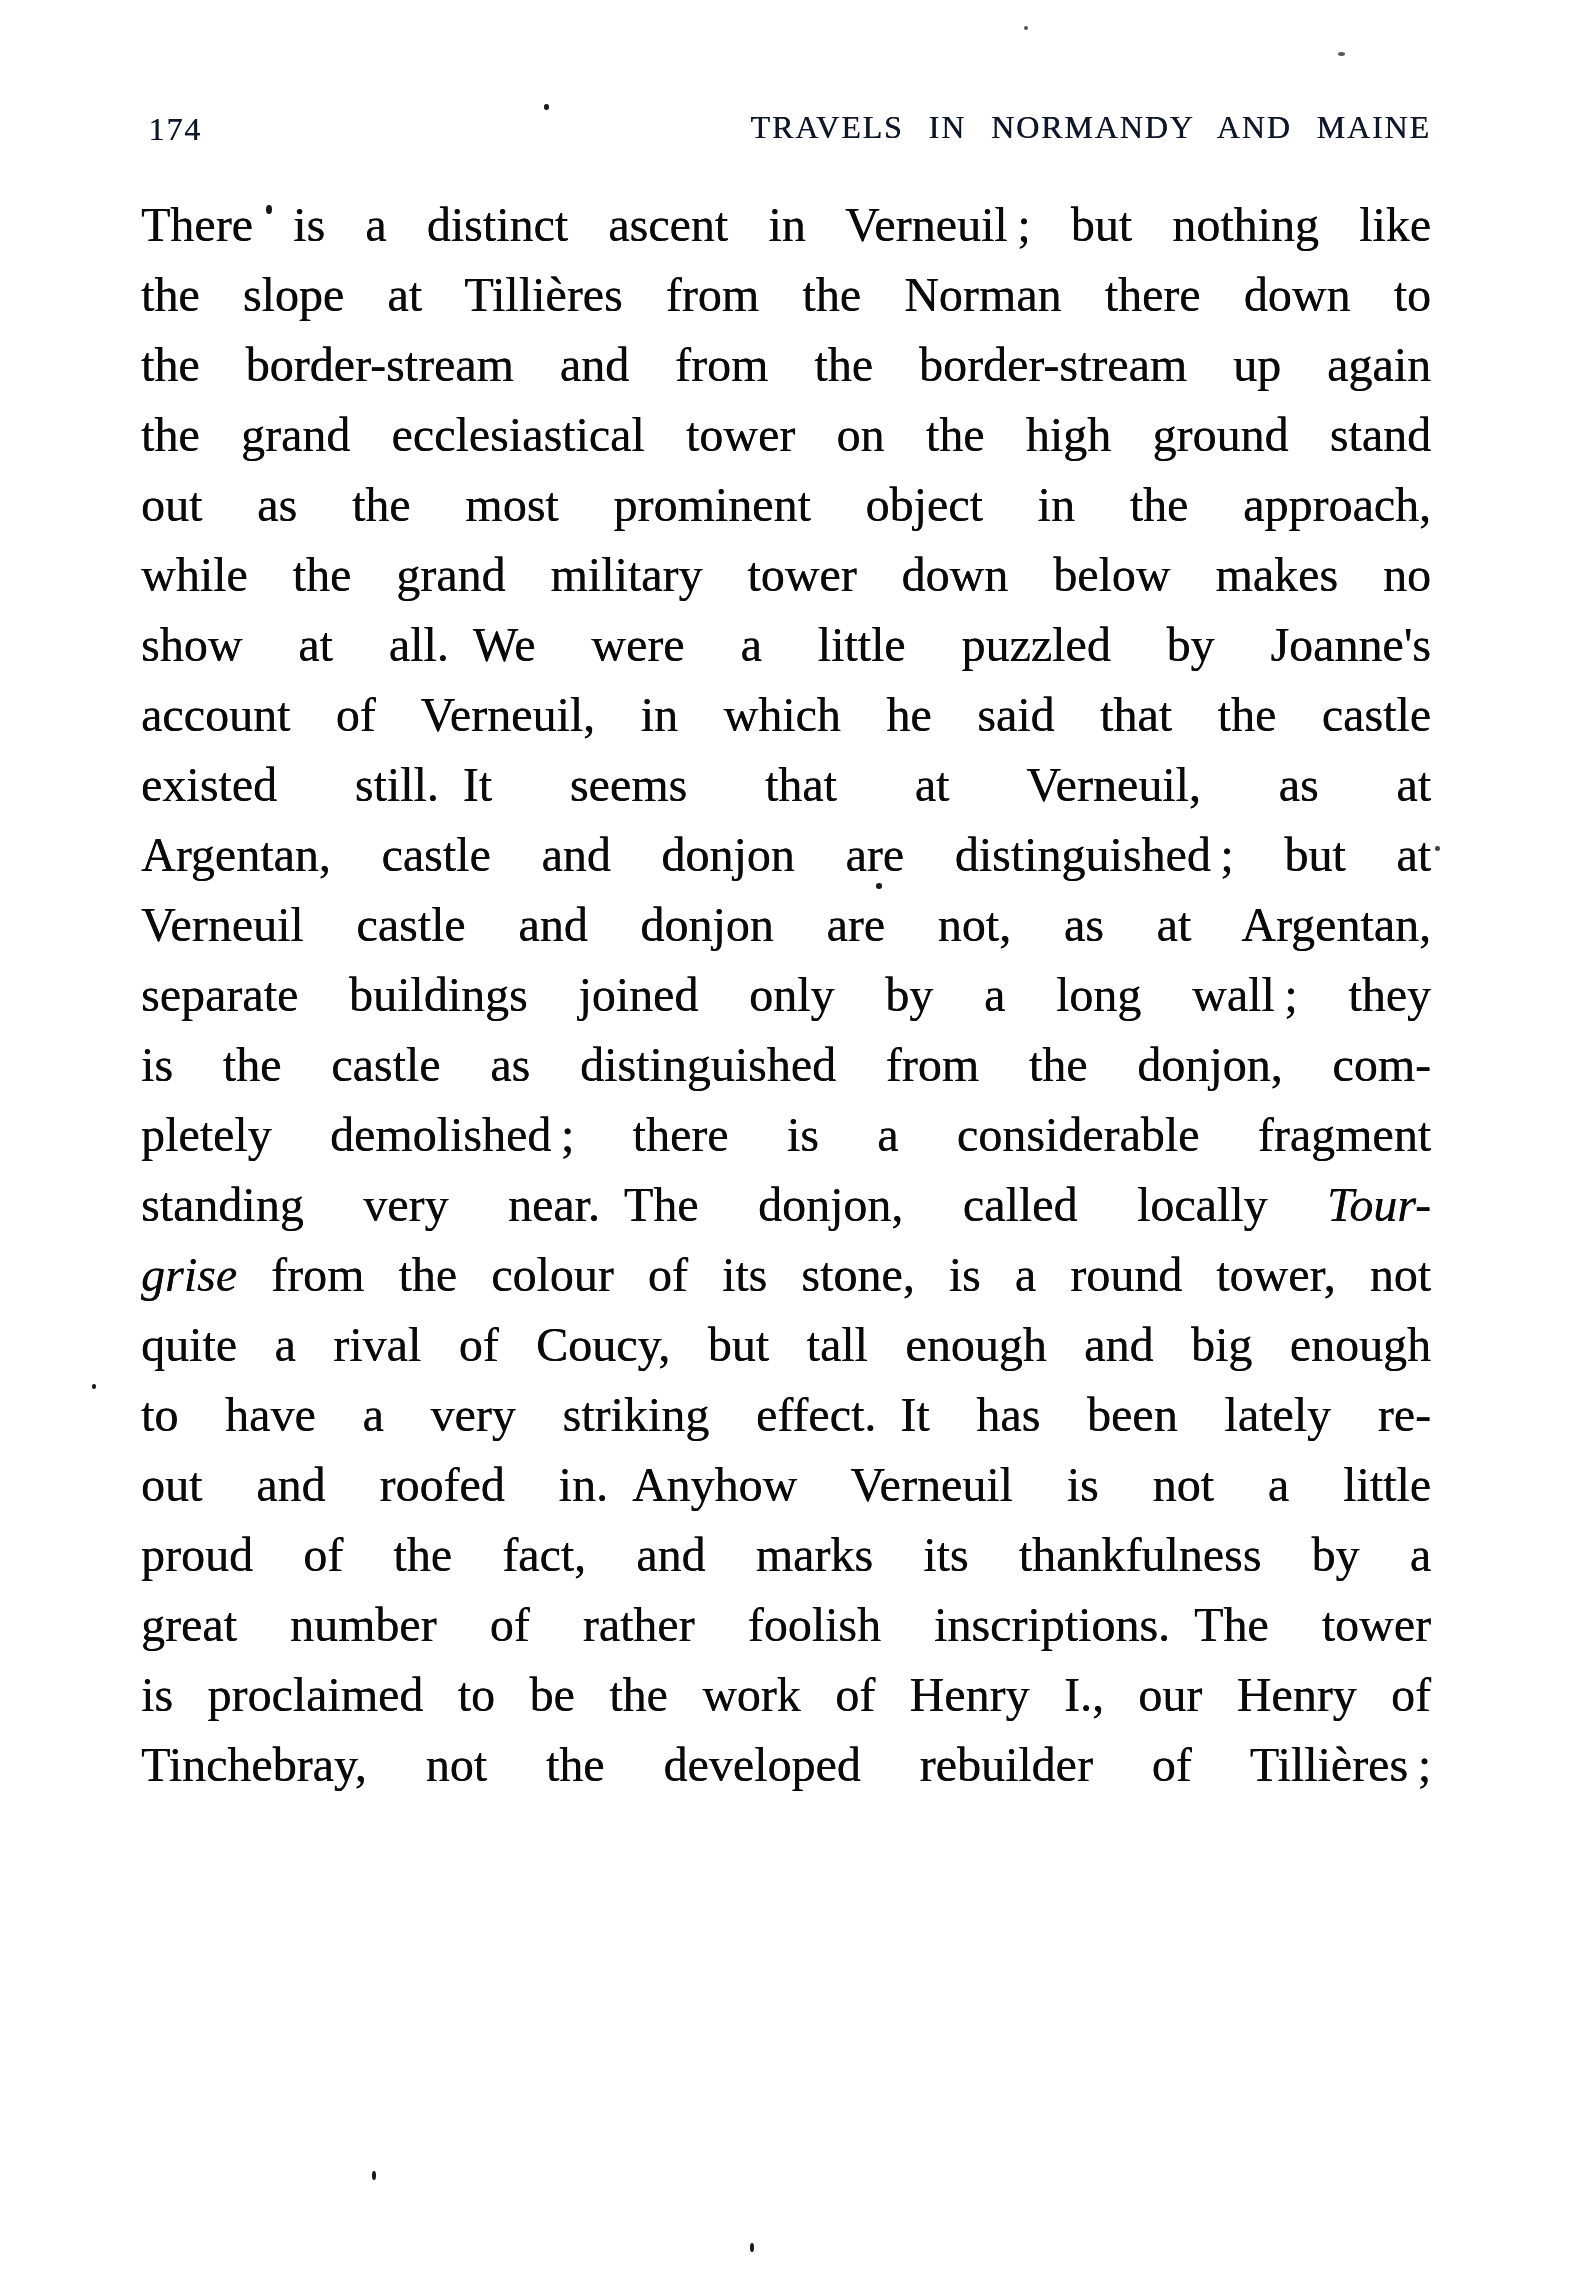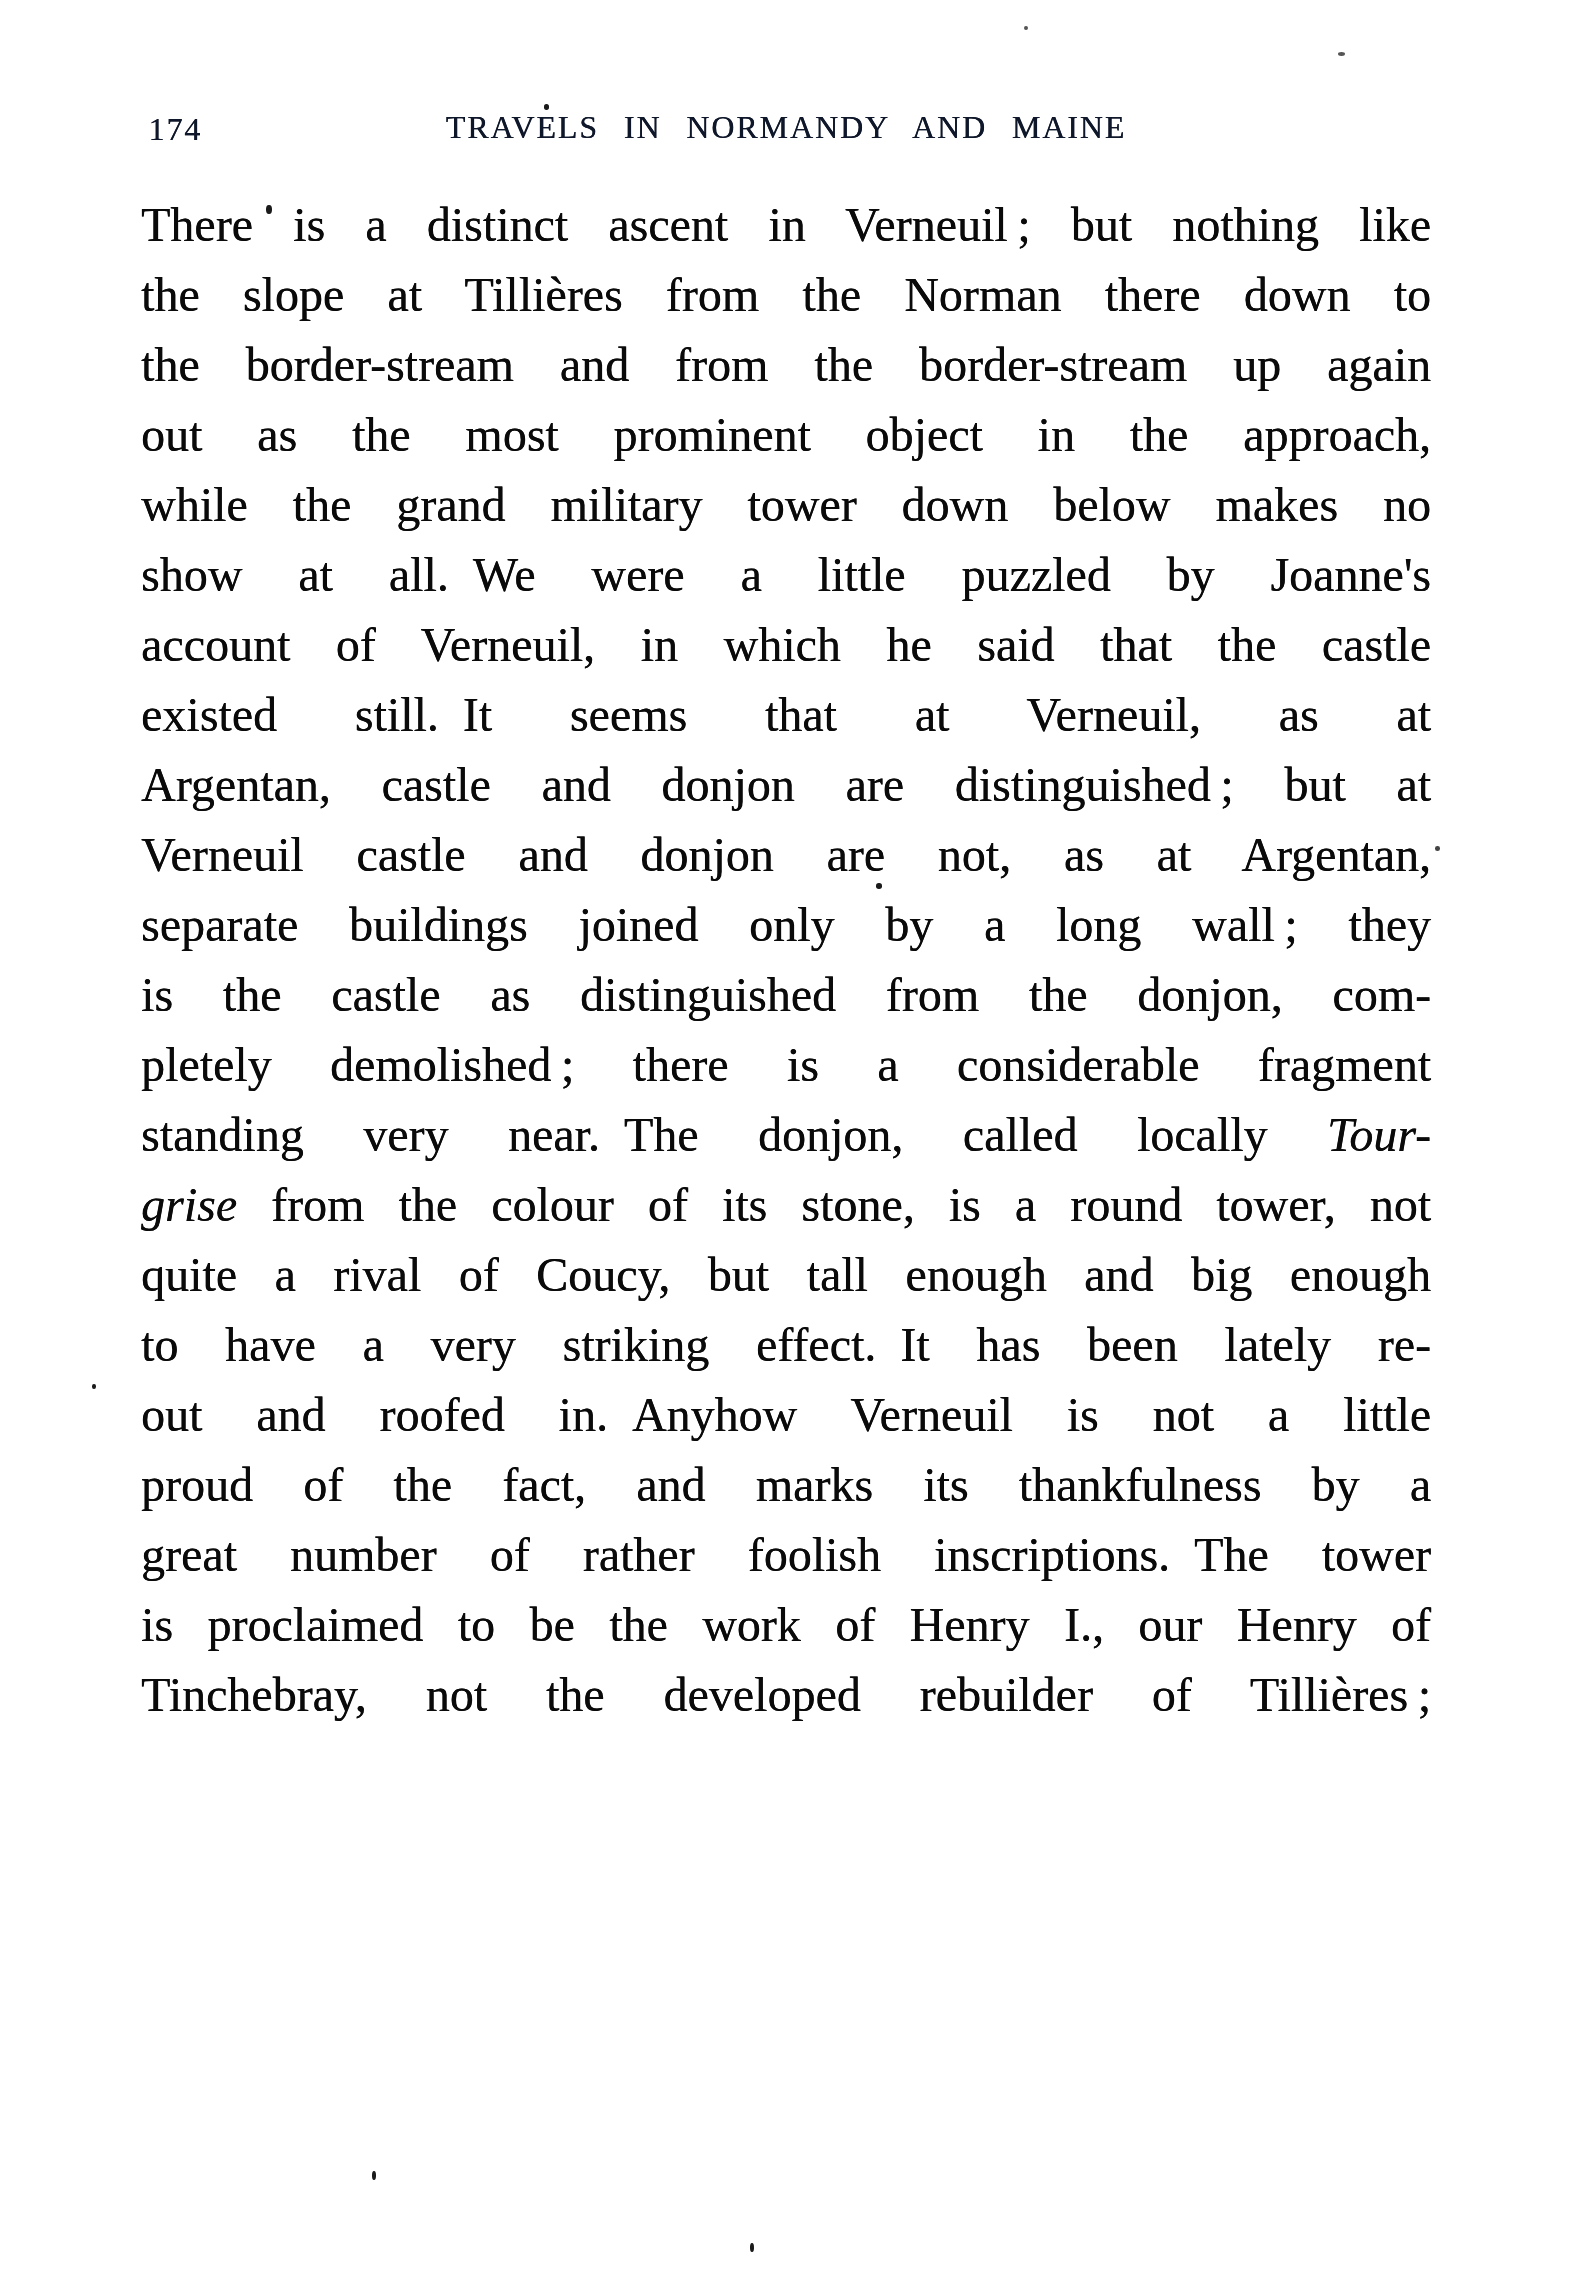--- a/index.html
+++ b/index.html
@@ -22,21 +22,21 @@
     font-size:32px;
     color:#0f172a;
     text-shadow:0.3px 0 0 currentColor;
   }
   .pagenum{
     position:absolute;left:7.5px;top:1.9px;
     letter-spacing:1.9px;
   }
   .runhead{
     display:block;
-    text-align:center;
+    text-align:right;
     letter-spacing:1.9px;
     word-spacing:15px;
   }
   
   .textblock{
     position:absolute;
     top:190px;left:141px;width:1290px;
     font-size:48px;
     color:#0a0a0a;
     text-shadow:0.3px 0 0 currentColor;
@@ -62,20 +62,21 @@
 
   <div class="header">
     <span class="pagenum">174</span>
     <span class="runhead">TRAVELS IN NORMANDY AND MAINE</span>
   </div>
 
   <div class="textblock">
       <div class="line"><span>There is a distinct ascent in Verneuil ; but nothing like</span></div>
       <div class="line"><span>the slope at Tillières from the Norman there down to</span></div>
       <div class="line"><span>the border-stream and from the border-stream up again</span></div>
+      <div class="line"><span>the grand ecclesiastical tower on the high ground stand</span></div>
       <div class="line"><span>out as the most prominent object in the approach,</span></div>
       <div class="line"><span>while the grand military tower down below makes no</span></div>
       <div class="line"><span>show at all. We were a little puzzled by Joanne's</span></div>
       <div class="line"><span>account of Verneuil, in which he said that the castle</span></div>
       <div class="line"><span>existed still. It seems that at Verneuil, as at</span></div>
       <div class="line"><span>Argentan, castle and donjon are distinguished ; but at</span></div>
       <div class="line"><span>Verneuil castle and donjon are not, as at Argentan,</span></div>
       <div class="line"><span>separate buildings joined only by a long wall ; they</span></div>
       <div class="line"><span>is the castle as distinguished from the donjon, com-</span></div>
       <div class="line"><span>pletely demolished ; there is a considerable fragment</span></div>

